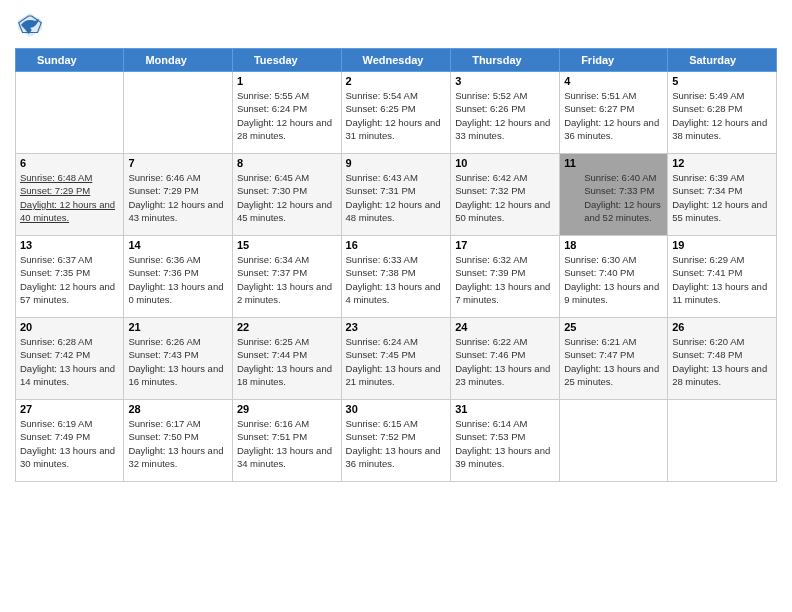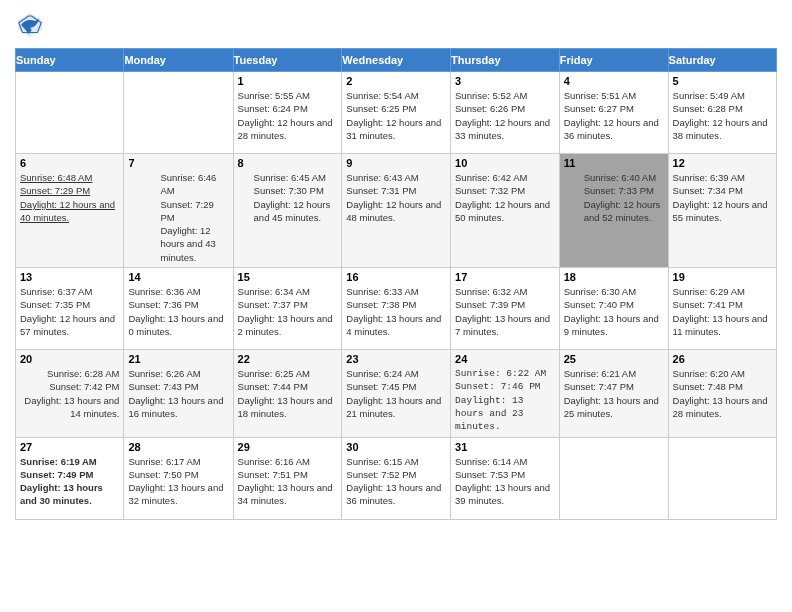--- a/index.html
+++ b/index.html
@@ -52,21 +52,21 @@
       color: #555;
     }
     .calendar {
       width: 100%;
       border-collapse: collapse;
       font-size: 10px;
     }
     .calendar th {
       background: #3a7dc9;
       color: #fff;
-      padding: 5px 0;
+      padding: 5px 21px;
       font-weight: bold;
       font-size: 11px;
       border: 1px solid #5a9de0;
       text-align: left;
     }
     .calendar td {
       border: 1px solid #ccc;
       vertical-align: top;
       padding: 3px 4px;
       width: 110px;
@@ -165,27 +165,27 @@
         </tr>
         <tr>
           <td style="background: rgb(245, 245, 245);">
             <div class="day-num">6</div>
             <div class="day-info" style="white-space: pre-line; text-decoration: underline;">Sunrise: 6:48 AM
 Sunset: 7:29 PM
 Daylight: 12 hours and 40 minutes.</div>
           </td>
           <td style="background: rgb(245, 245, 245);">
             <div class="day-num">7</div>
-            <div class="day-info" style="white-space: pre-line; margin-left: 32px;">Sunrise: 6:46 AM
+            <div class="day-info" style="white-space: pre-line;">Sunrise: 6:46 AM
 Sunset: 7:29 PM
 Daylight: 12 hours and 43 minutes.</div>
           </td>
           <td style="background: rgb(245, 245, 245);">
             <div class="day-num">8</div>
-            <div class="day-info" style="white-space: pre-line; margin-left: 16px;">Sunrise: 6:45 AM
+            <div class="day-info" style="white-space: pre-line;">Sunrise: 6:45 AM
 Sunset: 7:30 PM
 Daylight: 12 hours and 45 minutes.</div>
           </td>
           <td style="background: rgb(245, 245, 245);">
             <div class="day-num">9</div>
             <div class="day-info" style="white-space: pre-line;">Sunrise: 6:43 AM
 Sunset: 7:31 PM
 Daylight: 12 hours and 48 minutes.</div>
           </td>
           <td style="background: rgb(245, 245, 245);">
@@ -247,21 +247,21 @@
           <td>
             <div class="day-num">19</div>
             <div class="day-info" style="white-space: pre-line;">Sunrise: 6:29 AM
 Sunset: 7:41 PM
 Daylight: 13 hours and 11 minutes.</div>
           </td>
         </tr>
         <tr>
           <td style="background: rgb(245, 245, 245);">
             <div class="day-num">20</div>
-            <div class="day-info" style="white-space: pre-line; text-align: right;">Sunrise: 6:28 AM
+            <div class="day-info" style="white-space: pre-line;">Sunrise: 6:28 AM
 Sunset: 7:42 PM
 Daylight: 13 hours and 14 minutes.</div>
           </td>
           <td style="background: rgb(245, 245, 245);">
             <div class="day-num">21</div>
             <div class="day-info" style="white-space: pre-line;">Sunrise: 6:26 AM
 Sunset: 7:43 PM
 Daylight: 13 hours and 16 minutes.</div>
           </td>
           <td style="background: rgb(245, 245, 245);">
@@ -271,41 +271,41 @@
 Daylight: 13 hours and 18 minutes.</div>
           </td>
           <td style="background: rgb(245, 245, 245);">
             <div class="day-num">23</div>
             <div class="day-info" style="white-space: pre-line;">Sunrise: 6:24 AM
 Sunset: 7:45 PM
 Daylight: 13 hours and 21 minutes.</div>
           </td>
           <td style="background: rgb(245, 245, 245);">
             <div class="day-num">24</div>
-            <div class="day-info" style="white-space: pre-line; font-family: Liberation Mono, monospace;">Sunrise: 6:22 AM
+            <div class="day-info" style="white-space: pre-line;">Sunrise: 6:22 AM
 Sunset: 7:46 PM
 Daylight: 13 hours and 23 minutes.</div>
           </td>
           <td style="background: rgb(245, 245, 245);">
             <div class="day-num">25</div>
             <div class="day-info" style="white-space: pre-line;">Sunrise: 6:21 AM
 Sunset: 7:47 PM
 Daylight: 13 hours and 25 minutes.</div>
           </td>
           <td style="background: rgb(245, 245, 245);">
             <div class="day-num">26</div>
             <div class="day-info" style="white-space: pre-line;">Sunrise: 6:20 AM
 Sunset: 7:48 PM
 Daylight: 13 hours and 28 minutes.</div>
           </td>
         </tr>
         <tr>
           <td>
             <div class="day-num">27</div>
-            <div class="day-info" style="white-space: pre-line; font-weight: bold;">Sunrise: 6:19 AM
+            <div class="day-info" style="white-space: pre-line;">Sunrise: 6:19 AM
 Sunset: 7:49 PM
 Daylight: 13 hours and 30 minutes.</div>
           </td>
           <td>
             <div class="day-num">28</div>
             <div class="day-info" style="white-space: pre-line;">Sunrise: 6:17 AM
 Sunset: 7:50 PM
 Daylight: 13 hours and 32 minutes.</div>
           </td>
           <td>

